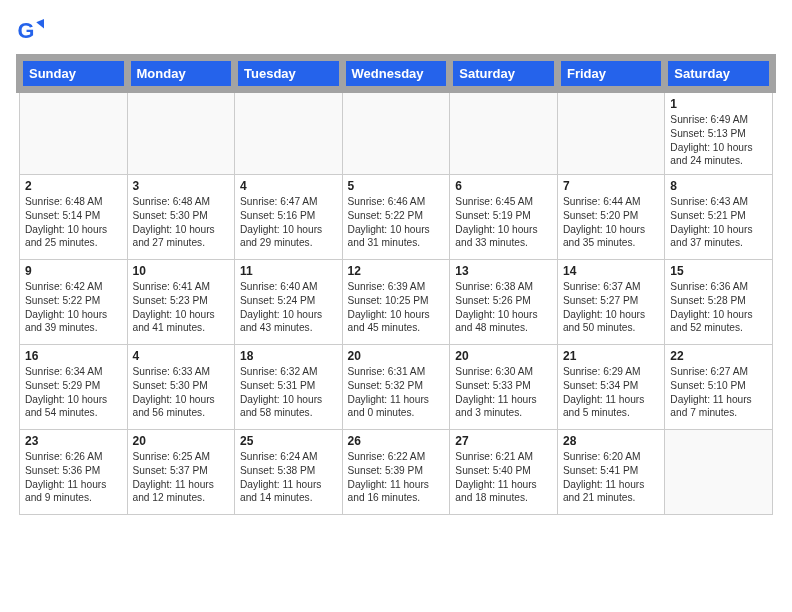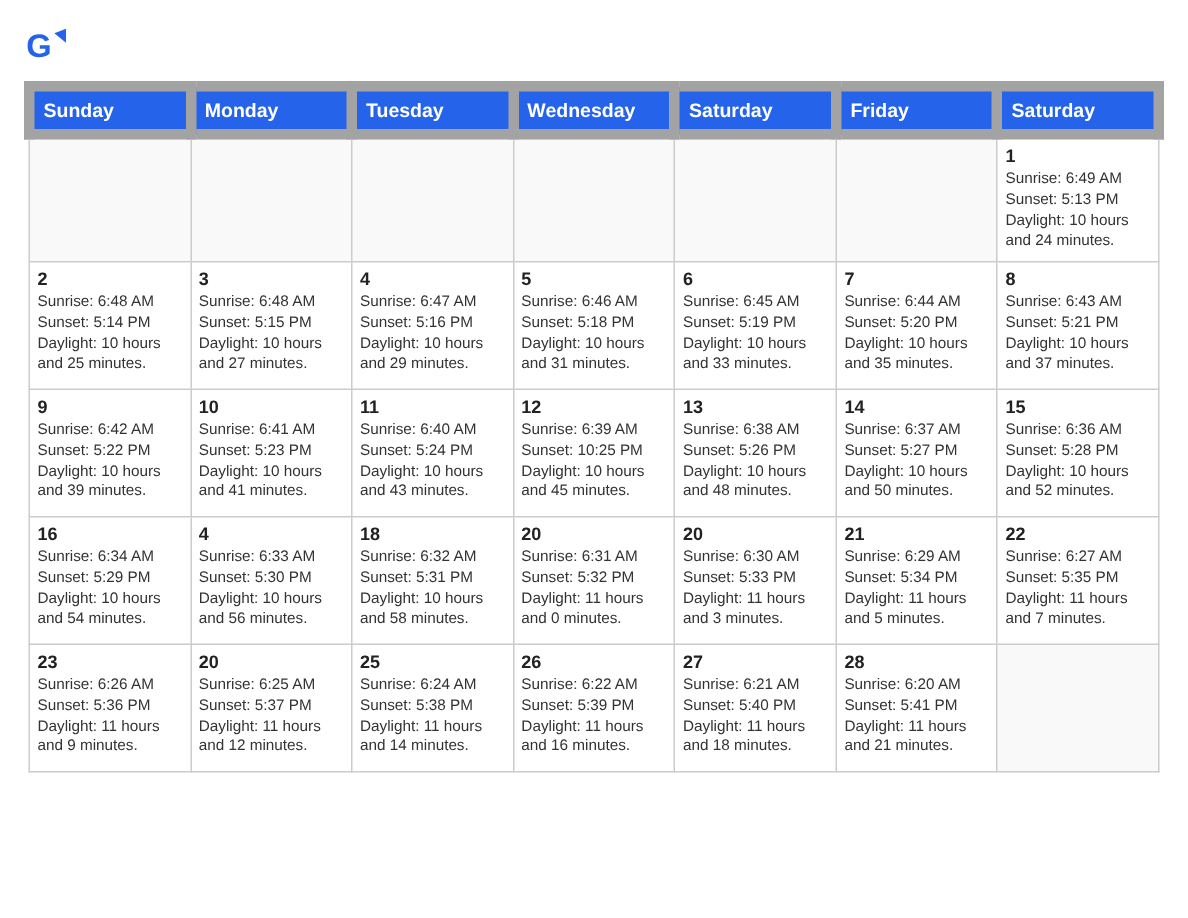--- a/index.html
+++ b/index.html
@@ -135,33 +135,33 @@
       <tr>
         <td>
           <span class="day-num">2</span>
           <div class="day-info">Sunrise: 6:48 AM
 Sunset: 5:14 PM
 Daylight: 10 hours and 25 minutes.</div>
         </td>
         <td>
           <span class="day-num">3</span>
           <div class="day-info">Sunrise: 6:48 AM
-Sunset: 5:15 PM
+Sunset: 5:30 PM
 Daylight: 10 hours and 27 minutes.</div>
         </td>
         <td>
           <span class="day-num">4</span>
           <div class="day-info">Sunrise: 6:47 AM
 Sunset: 5:16 PM
 Daylight: 10 hours and 29 minutes.</div>
         </td>
         <td>
           <span class="day-num">5</span>
           <div class="day-info">Sunrise: 6:46 AM
-Sunset: 5:18 PM
+Sunset: 5:22 PM
 Daylight: 10 hours and 31 minutes.</div>
         </td>
         <td>
           <span class="day-num">6</span>
           <div class="day-info">Sunrise: 6:45 AM
 Sunset: 5:19 PM
 Daylight: 10 hours and 33 minutes.</div>
         </td>
         <td>
           <span class="day-num">7</span>
@@ -253,21 +253,21 @@
         </td>
         <td>
           <span class="day-num">21</span>
           <div class="day-info">Sunrise: 6:29 AM
 Sunset: 5:34 PM
 Daylight: 11 hours and 5 minutes.</div>
         </td>
         <td>
           <span class="day-num">22</span>
           <div class="day-info">Sunrise: 6:27 AM
-Sunset: 5:35 PM
+Sunset: 5:10 PM
 Daylight: 11 hours and 7 minutes.</div>
         </td>
       </tr>
       <tr>
         <td>
           <span class="day-num">23</span>
           <div class="day-info">Sunrise: 6:26 AM
 Sunset: 5:36 PM
 Daylight: 11 hours and 9 minutes.</div>
         </td>

